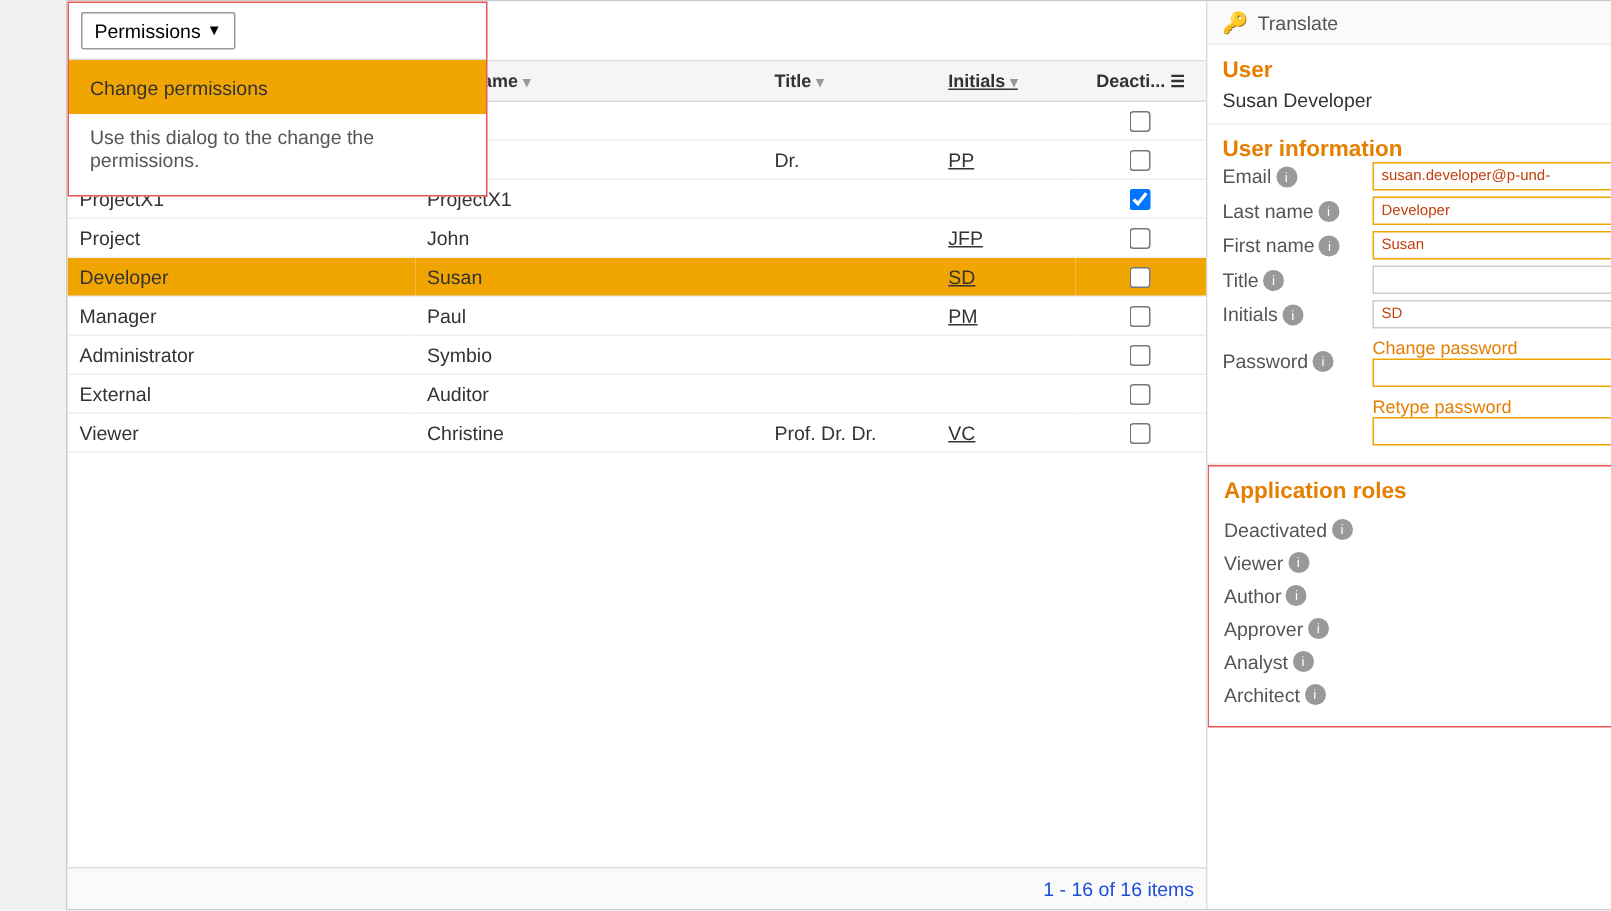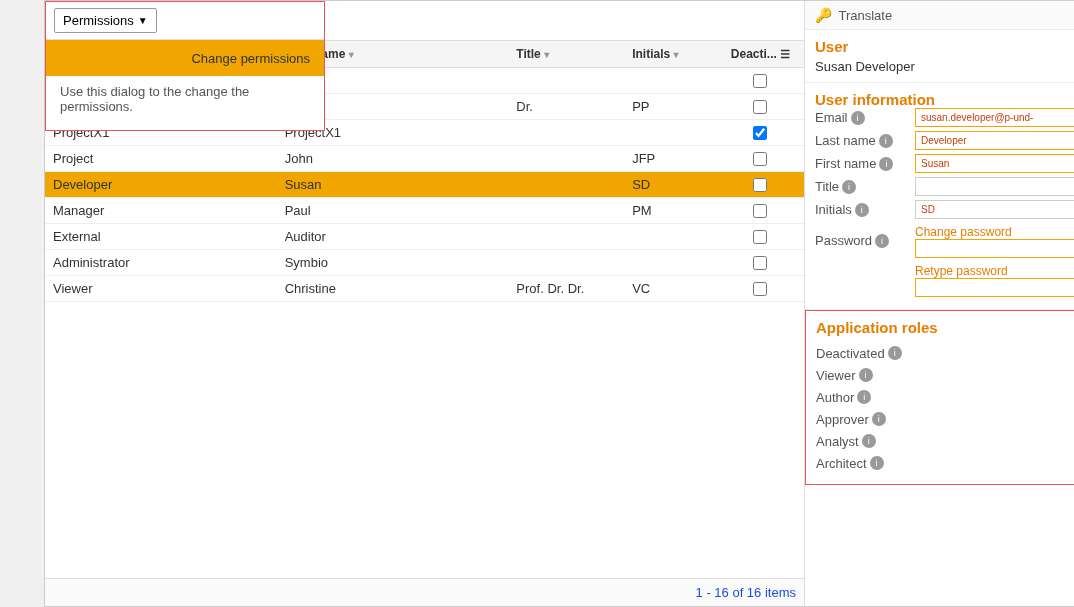--- a/index.html
+++ b/index.html
@@ -9,35 +9,35 @@
     
     .left-panel { flex: 0 0 760px; display: flex; flex-direction: column; border-right: 1px solid #ddd; position: relative; }
     
     
     .toolbar { height: 40px; background: #fff; border-bottom: 1px solid #ddd; padding: 0 8px; display: flex; align-items: center; position: relative; }
     .permissions-menu-btn { background: #fff; border: 1px solid #999; border-radius: 2px; padding: 4px 8px; cursor: pointer; display: flex; align-items: center; gap: 4px; font-size: 13px; }
     .permissions-menu-btn .arrow { font-size: 10px; }
     
     
     .dropdown-overlay { position: absolute; top: 0; left: 0; z-index: 100; border: 1.5px solid #e55; background: #fff; width: 280px; padding-bottom: 8px; }
-    .dropdown-menu-item { background: #f0a500; padding: 10px 14px; cursor: pointer; color: #333; font-size: 14px; font-weight: 500; text-align: right; }
+    .dropdown-menu-item { background: #f0a500; padding: 10px 14px; cursor: pointer; color: #333; font-size: 14px; font-weight: 500; }
     .dropdown-hint { padding: 8px 14px; color: #555; font-size: 12px; }
     
     
     .table-wrapper { flex: 1; overflow-y: auto; overflow-x: hidden; }
     table { width: 100%; border-collapse: collapse; }
     thead tr { background: #f5f5f5; }
     th { padding: 6px 8px; text-align: left; color: #333; font-weight: 600; border-bottom: 1px solid #ddd; white-space: nowrap; font-size: 12px; }
     th .sort-arrow { font-size: 10px; color: #999; }
     td { padding: 5px 8px; border-bottom: 1px solid #eee; color: #333; }
     tr.selected td { background: #f0a500; color: #333; }
     .col-lastname { width: 200px; }
     .col-firstname { width: 200px; }
     .col-title { width: 100px; }
-    .col-initials { width: 80px; }
+    .col-initials { width: 80px; text-decoration: underline; }
     .col-deact { width: 60px; text-align: center; }
     .checkbox-cell { display: flex; justify-content: center; }
     input[type=checkbox] { width: 14px; height: 14px; cursor: pointer; }
     .table-footer { padding: 6px 8px; text-align: right; color: #1d4ed8; font-size: 12px; border-top: 1px solid #ddd; background: #fafafa; }
     
     
     .right-panel { flex: 1; display: flex; flex-direction: column; overflow-y: auto; background: #fff; }
     
     
     .translate-bar { display: flex; align-items: center; gap: 6px; padding: 6px 10px; border-bottom: 1px solid #eee; background: #fafafa; }
@@ -168,33 +168,33 @@
     <td class="col-firstname">Paul</td>
     <td class="col-title"></td>
     <td class="col-initials">PM</td>
     <td class="col-deact">
       <div class="checkbox-cell">
         <input type="checkbox" style="">
       </div>
     </td>
   </tr>
             <tr>
+    <td class="col-lastname">Administrator</td>
+    <td class="col-firstname">Symbio</td>
+    <td class="col-title"></td>
+    <td class="col-initials"></td>
+    <td class="col-deact">
+      <div class="checkbox-cell">
+        <input type="checkbox" style="">
+      </div>
+    </td>
+  </tr>
+            <tr>
     <td class="col-lastname">External</td>
     <td class="col-firstname">Auditor</td>
-    <td class="col-title"></td>
-    <td class="col-initials"></td>
-    <td class="col-deact">
-      <div class="checkbox-cell">
-        <input type="checkbox" style="">
-      </div>
-    </td>
-  </tr>
-            <tr>
-    <td class="col-lastname">Administrator</td>
-    <td class="col-firstname">Symbio</td>
     <td class="col-title"></td>
     <td class="col-initials"></td>
     <td class="col-deact">
       <div class="checkbox-cell">
         <input type="checkbox" style="">
       </div>
     </td>
   </tr>
             <tr>
     <td class="col-lastname">Viewer</td>

